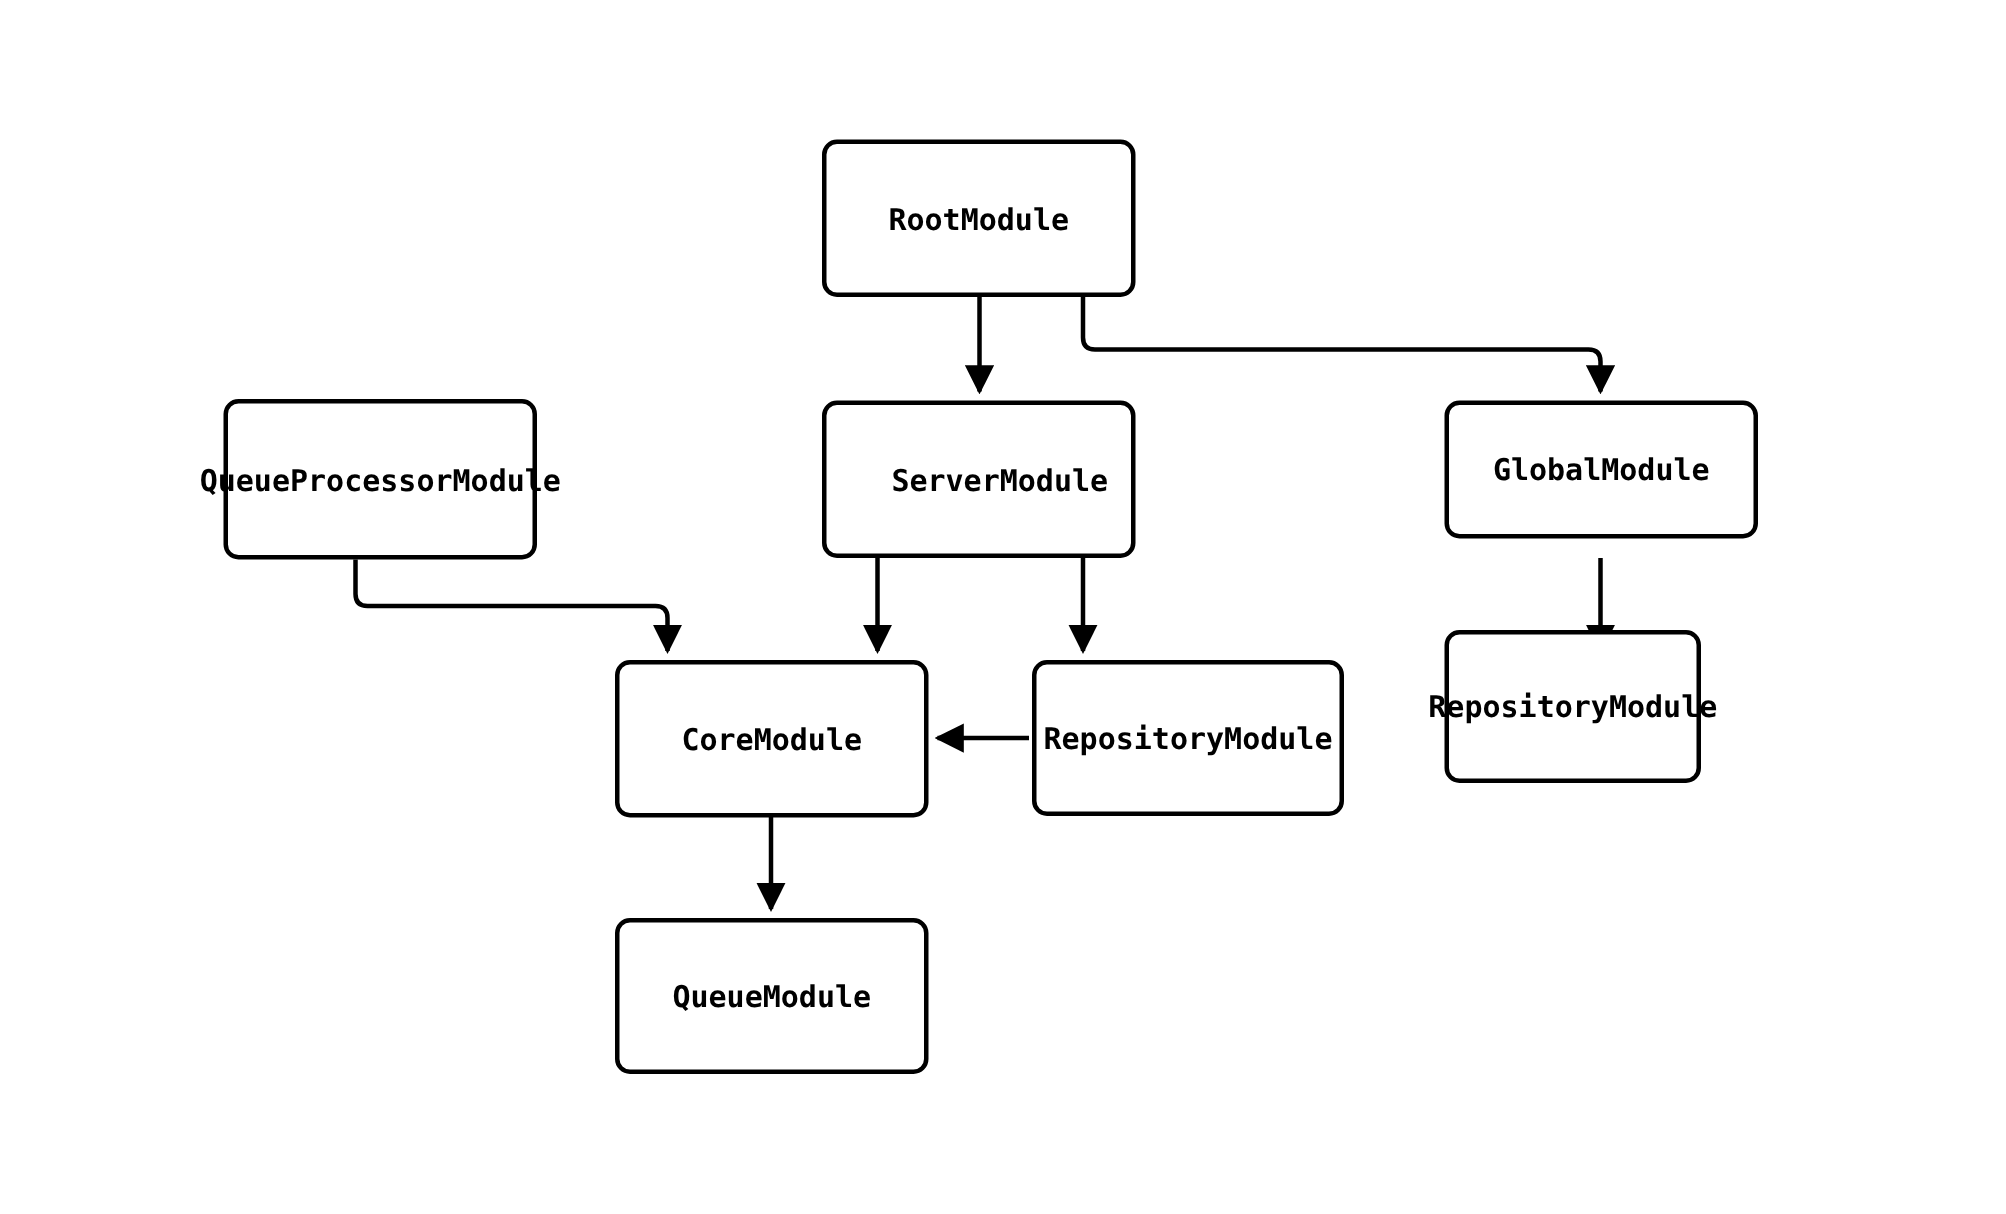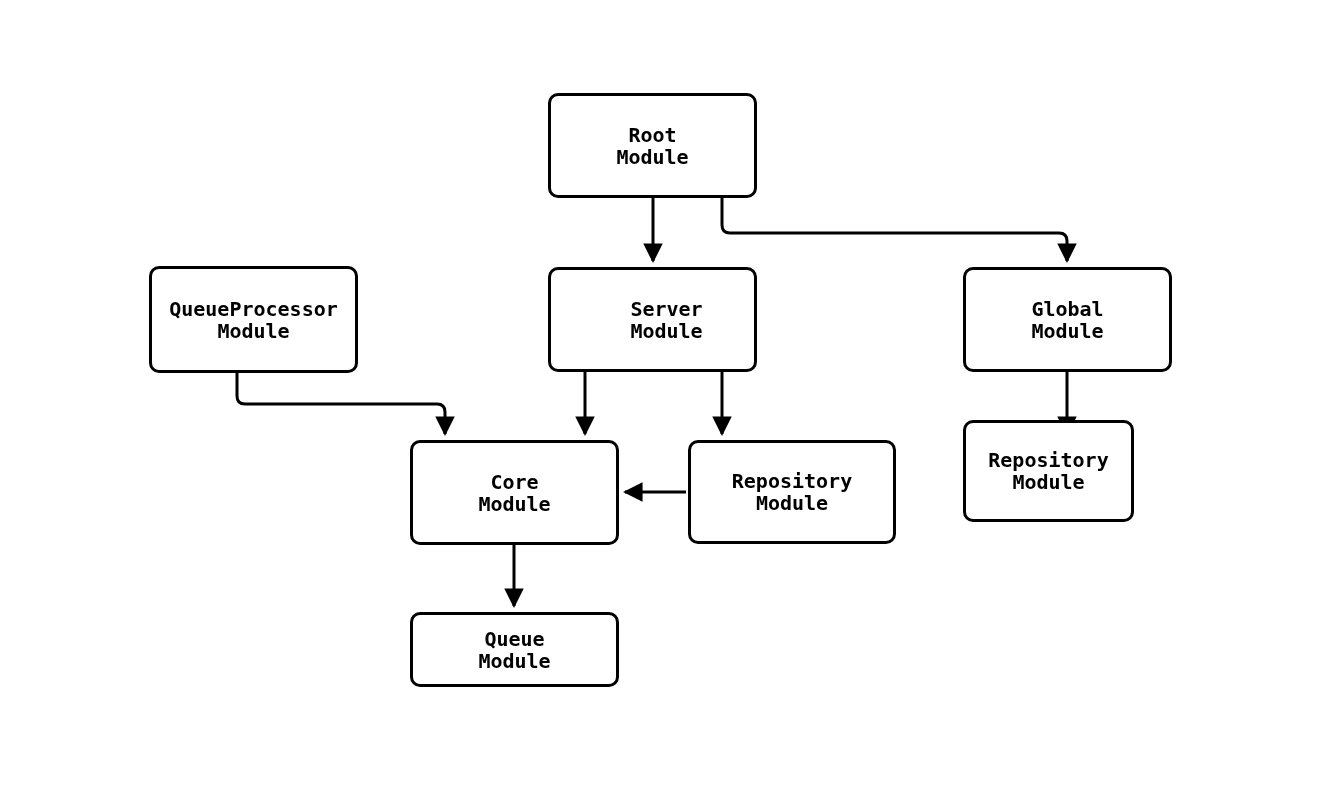--- a/index.html
+++ b/index.html
@@ -27,21 +27,21 @@
     stroke: #000000;
     stroke-width: 3;
   }
   .node {
     position: absolute;
     box-sizing: border-box;
     background: #ffffff;
     border: 3px solid #000000;
     border-radius: 10px;
     display: flex;
-    flex-direction: column;
+    flex-direction: row;
     align-items: center;
     justify-content: center;
     text-align: center;
     font-weight: bold;
     font-size: 20px;
     line-height: 22px;
     color: #000000;
   }
   .node span { display: block; }
 </style>
@@ -82,38 +82,38 @@
   <div class="node" style="left:133px; top:266px; width:209px; height:107px;margin-left:16px;">
     <span>QueueProcessor</span>
     <span>Module</span>
   </div>
 
   <div class="node" style="left:548px; top:267px; width:209px; height:105px;padding-left:28px;">
     <span>Server</span>
     <span>Module</span>
   </div>
 
-  <div class="node" style="left:963px; top:267px; width:209px; height:105px;">
+  <div class="node" style="left:963px; top:267px; width:209px; height:92px;">
     <span>Global</span>
     <span>Module</span>
   </div>
 
   <div class="node" style="left:410px; top:440px; width:209px; height:105px;">
     <span>Core</span>
     <span>Module</span>
   </div>
 
   <div class="node" style="left:688px; top:440px; width:208px; height:104px;">
     <span>Repository</span>
     <span>Module</span>
   </div>
 
   <div class="node" style="left:963px; top:420px; width:171px; height:102px;">
     <span>Repository</span>
     <span>Module</span>
   </div>
 
-  <div class="node" style="left:410px; top:612px; width:209px; height:75px;">
+  <div class="node" style="left:410px; top:612px; width:209px; height:104px;">
     <span>Queue</span>
     <span>Module</span>
   </div>
 
 </div>
 
 </body></html>

